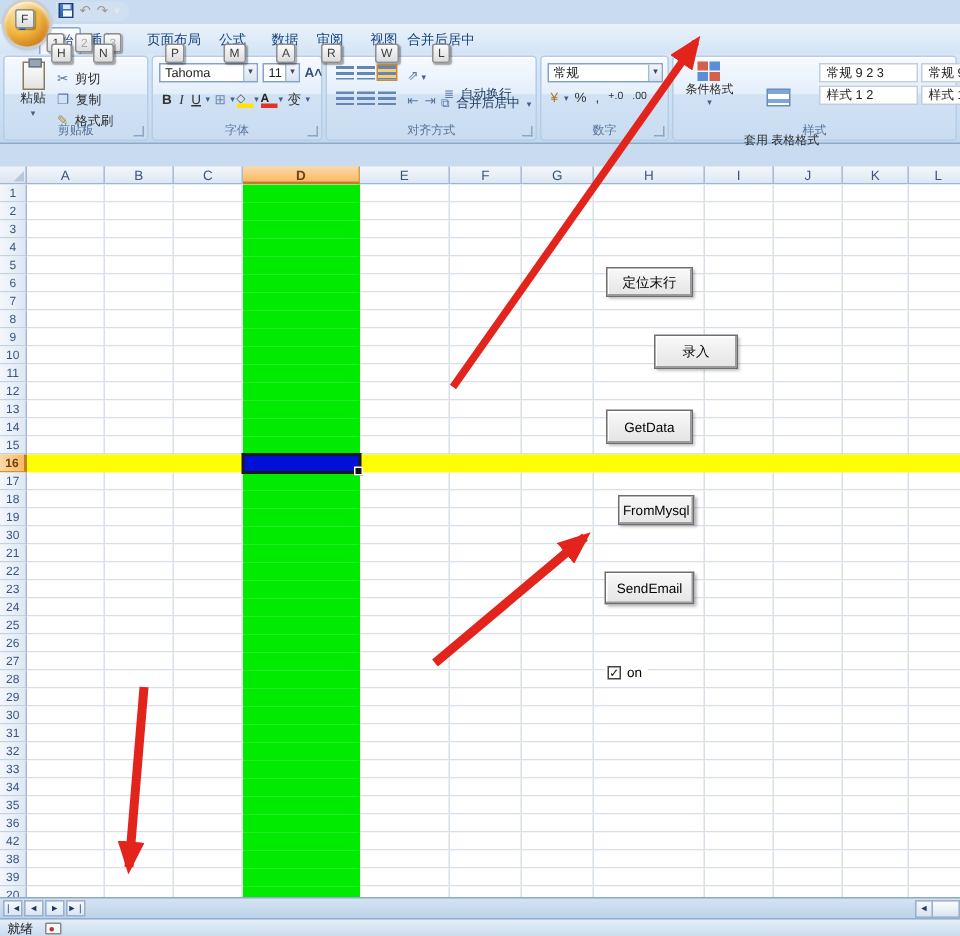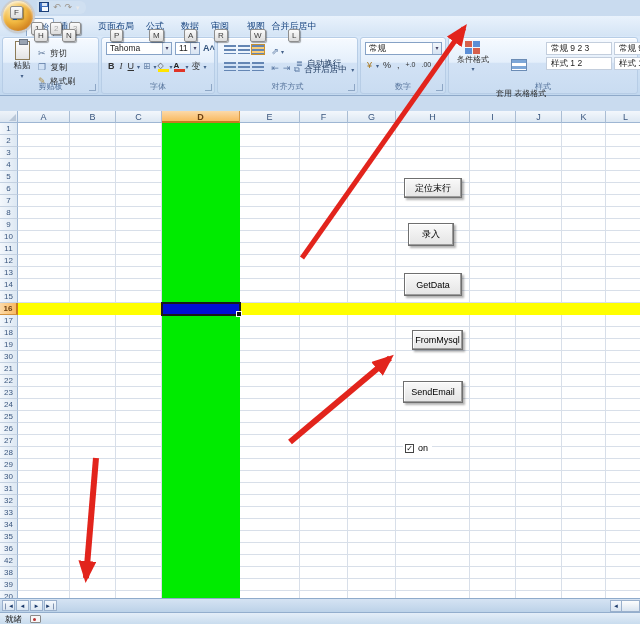--- a/index.html
+++ b/index.html
@@ -113,21 +113,21 @@
   .cell.selcell { background:var(--bluecell); border:none; outline:2px solid #1a1a1a; outline-offset:-1px;
     position:relative; z-index:3; }
   .cell.selcell::after { content:''; position:absolute; right:-2px; bottom:-2px; width:4px; height:4px;
     background:#111; border:1px solid #fff; }
 
   
   .form-btn { position:absolute; z-index:10; display:flex; align-items:center; justify-content:center;
     background:linear-gradient(#f9f9f9,#e4e4e4); border:1px solid #6f6f6f; font-size:9px; color:#000;
     box-shadow:inset -1px -1px 0 #9c9c9c, inset 1px 1px 0 #ffffff, 1.5px 1.5px 2px rgba(0,0,0,.3); }
   .btn-1 { left:404px; top:178px; width:58px; height:20px; }
-  .btn-2 { left:408px; top:223px; width:46px; height:23px; }
+  .btn-2 { left:436px; top:223px; width:56px; height:23px; }
   .btn-3 { left:404px; top:273px; width:58px; height:23px; }
   .btn-4 { left:412px; top:330px; width:51px; height:20px; }
   .btn-5 { left:403px; top:381px; width:60px; height:22px; }
   .chkwrap { position:absolute; left:403px; top:442px; z-index:10; display:flex; align-items:center;
     background:#fff; padding:1px 4px 1px 2px; }
   .chkbox { width:9px; height:9px; border:1px solid #444; background:#fff; font-size:8px; line-height:8px;
     text-align:center; color:#111; }
   .chklabel { font-size:9px; color:#000; margin-left:4px; }
 
   

